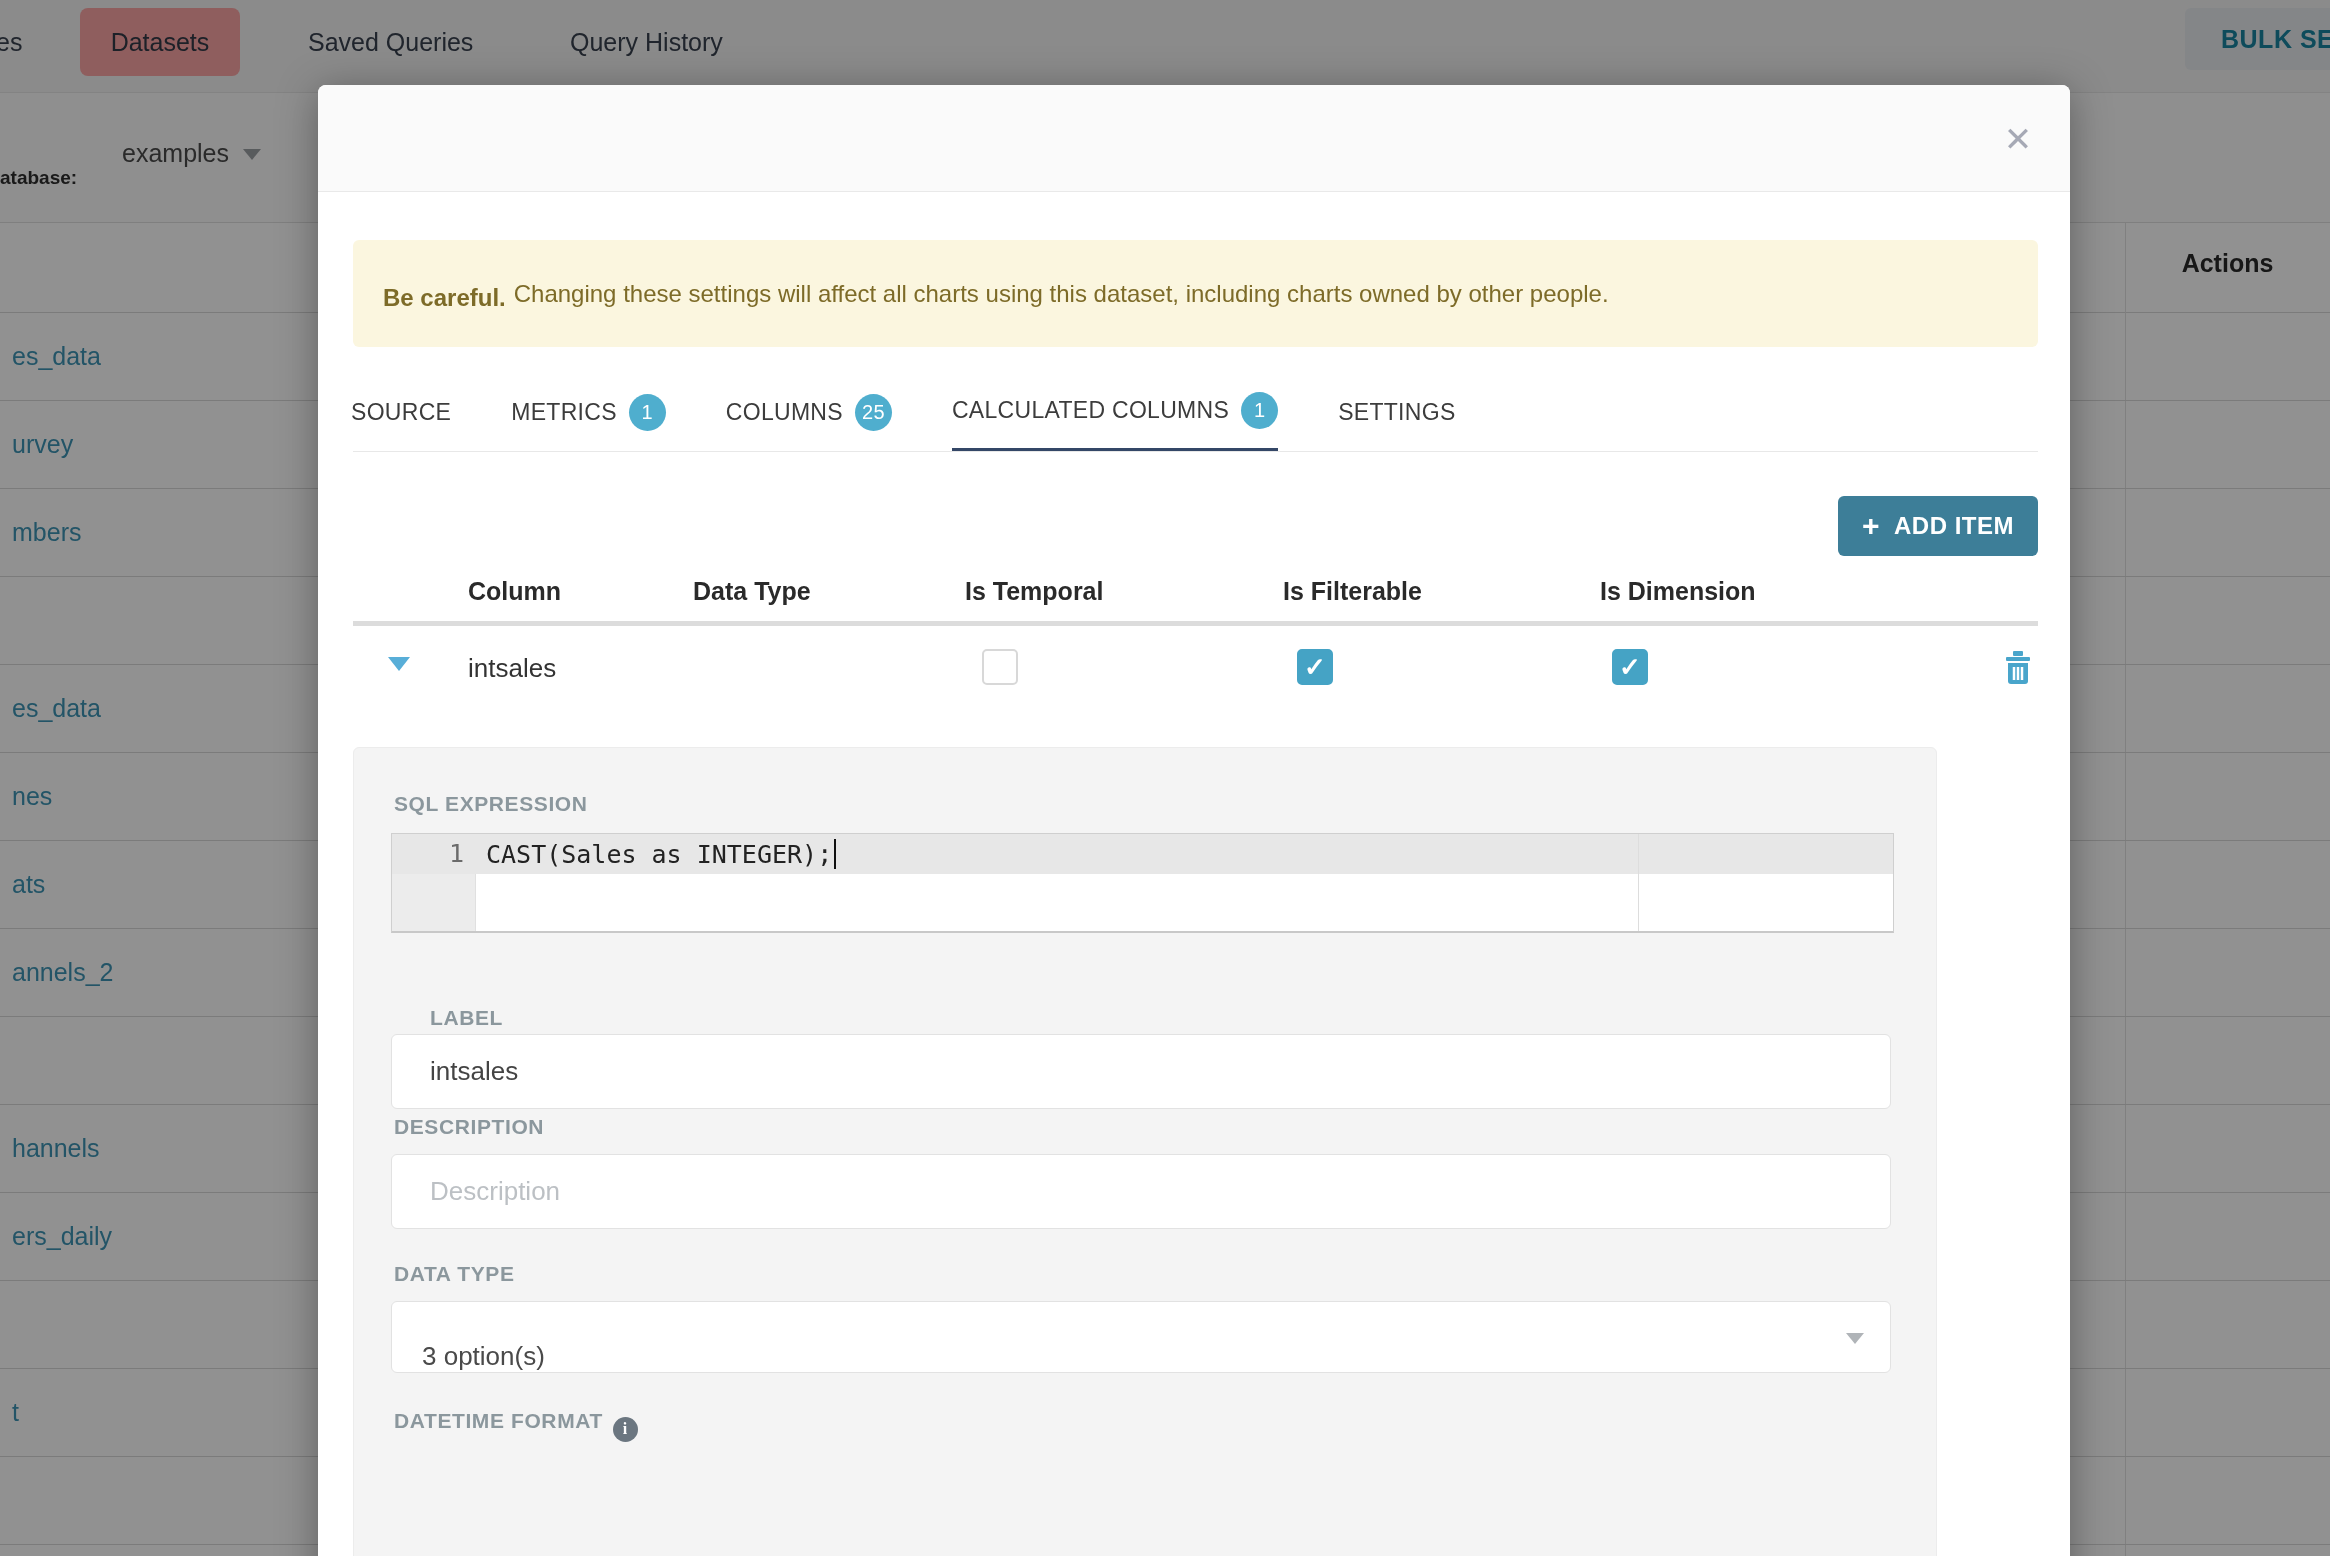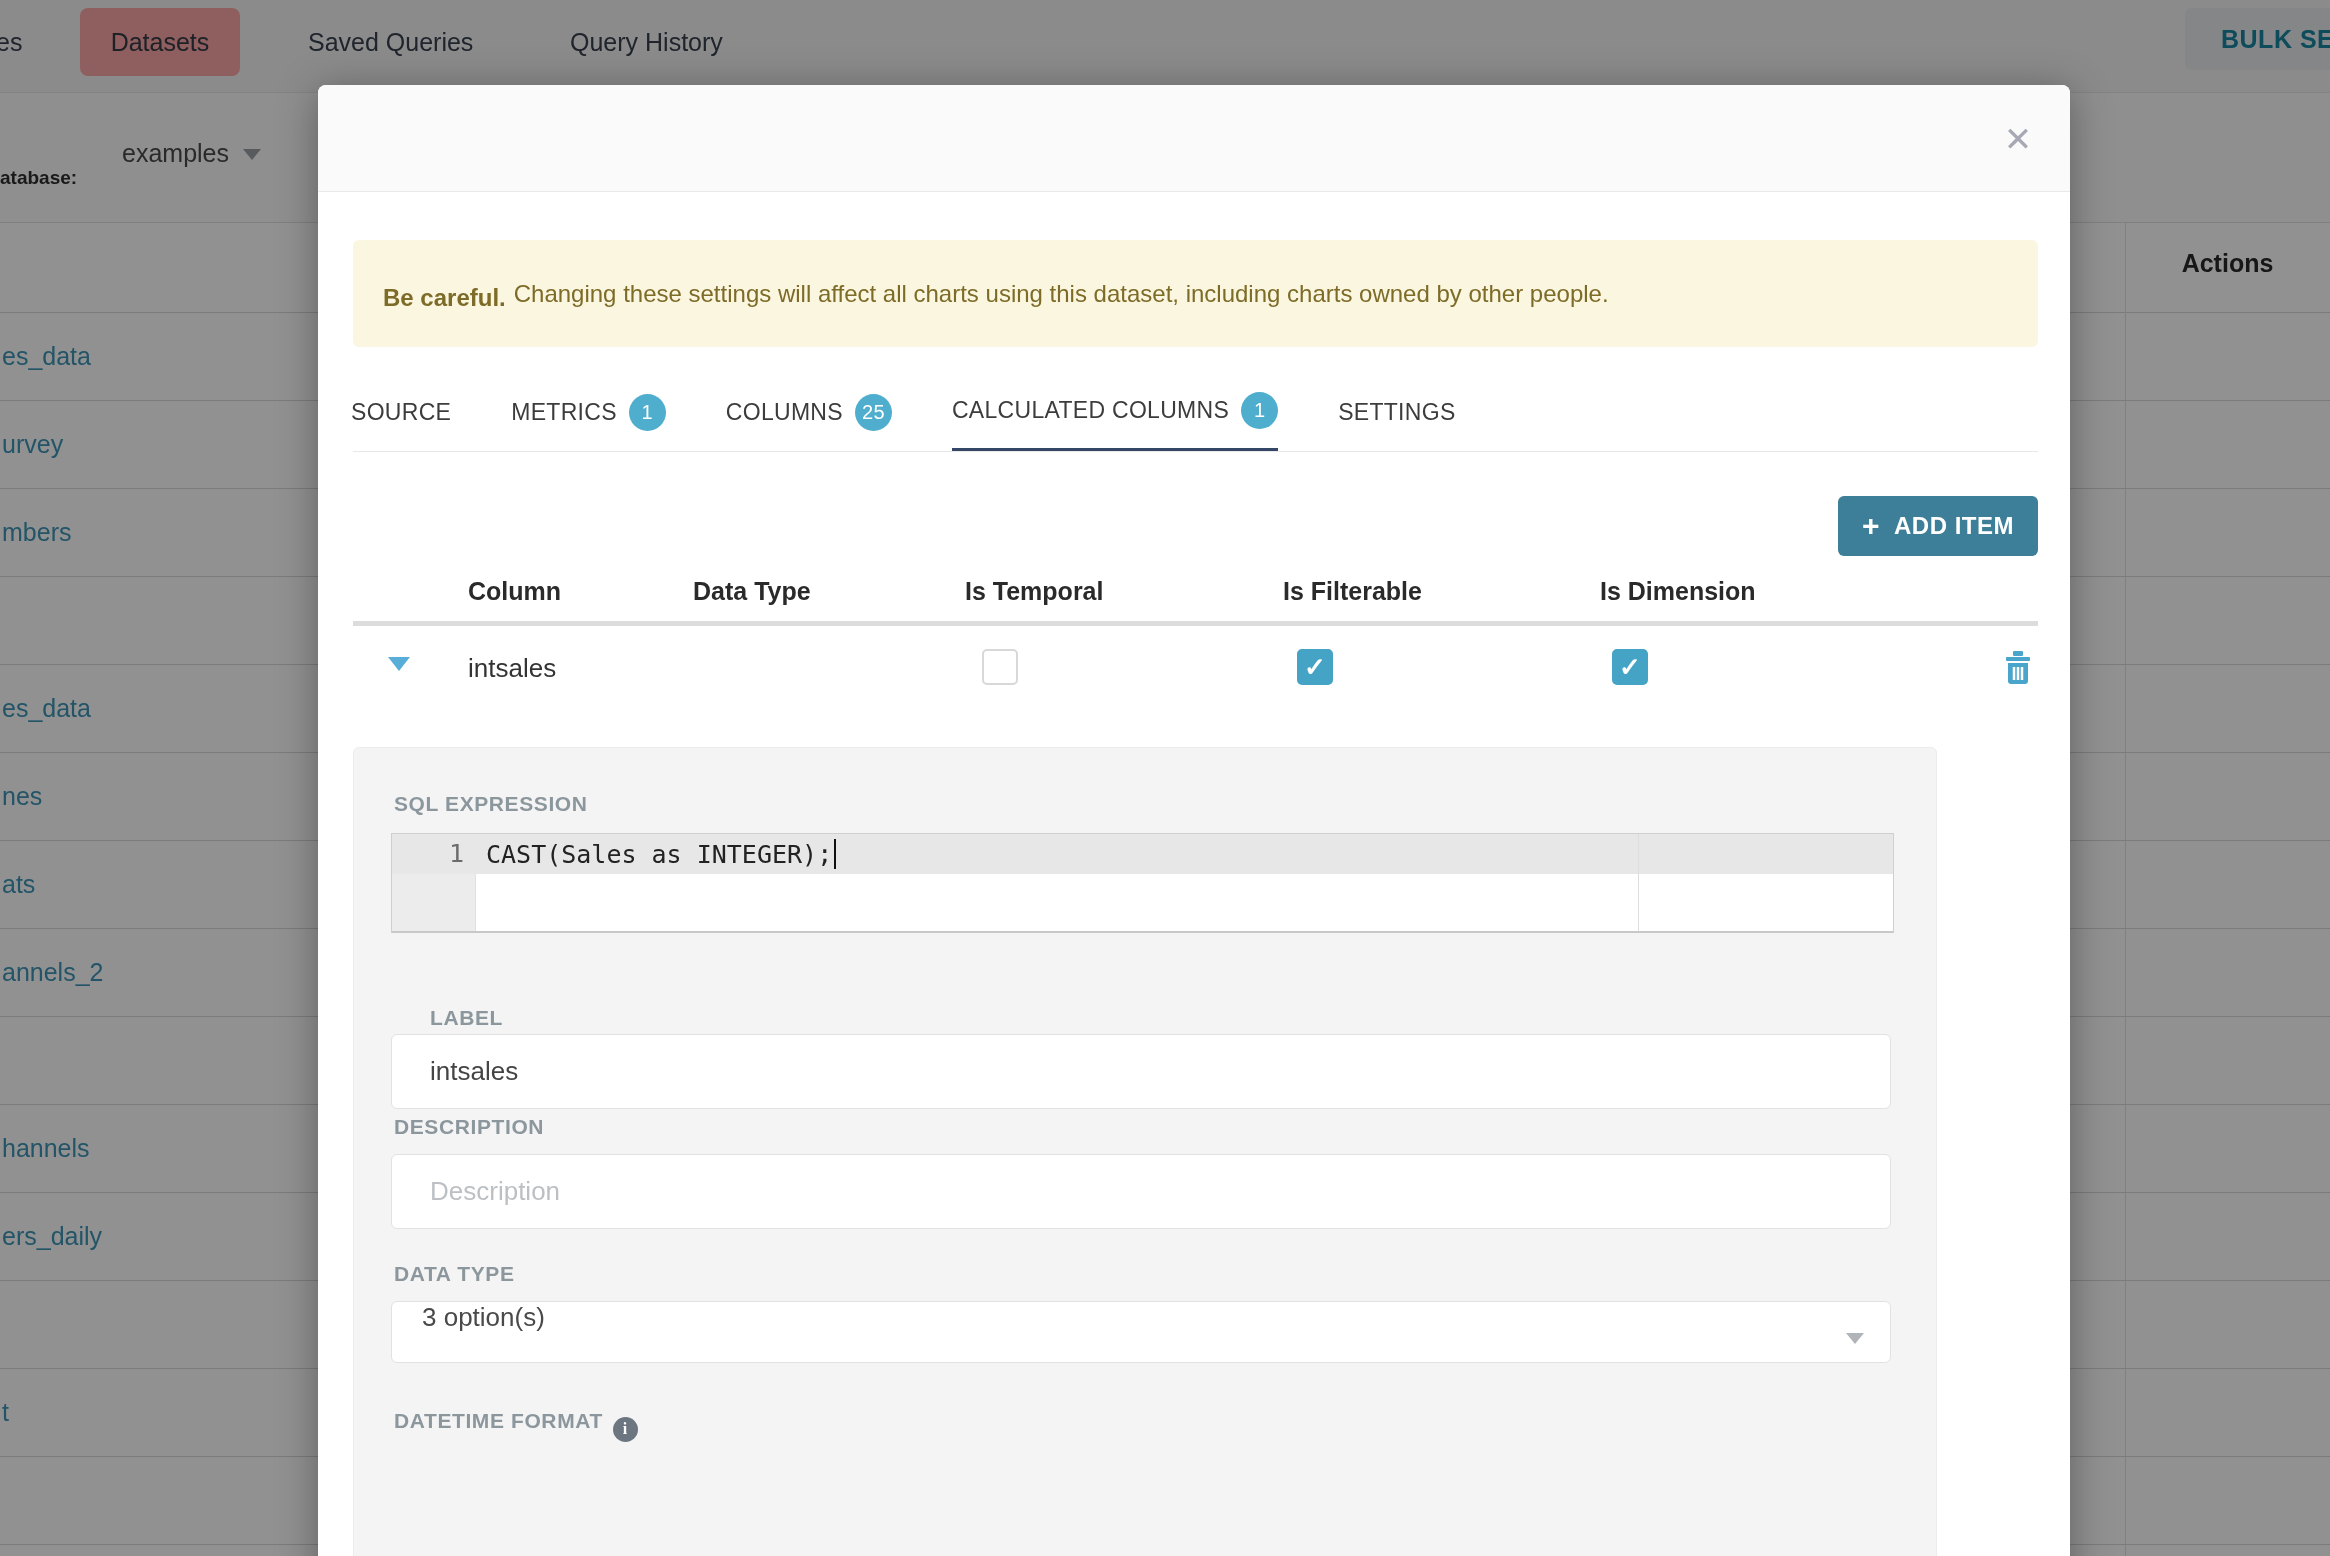--- a/index.html
+++ b/index.html
@@ -20,21 +20,21 @@
   .db-label { position:absolute; left:0; top:58px; font-size:19px; font-weight:bold; color:#2e2e2e;margin-top:16px; }
   .db-value { position:absolute; left:122px; top:46px; font-size:25px; color:#4a4a4a; }
   .db-caret { position:absolute; left:243px; top:56px; width:0; height:0; border-left:9px solid transparent; border-right:9px solid transparent; border-top:11px solid #9ca0a4; }
 
   .bg-table { position:absolute; left:0; top:223px; width:2330px; bottom:0; }
   .bg-head { position:absolute; left:0; top:0; width:2330px; height:90px; border-bottom:1px solid #d9d9d9; }
   .actions-h { position:absolute; left:2125px; top:26px; width:205px; text-align:center; font-size:25px; font-weight:bold; color:#2a2a2a; }
   .col-vline { position:absolute; left:2125px; top:0; bottom:0; width:1px; background:#e2e2e2; }
   .bg-rows { position:absolute; left:0; top:90px; width:2330px; }
   .bg-row { height:88px; border-bottom:1px solid #d9d9d9; display:flex; align-items:center; }
-  .bg-link { font-size:25px; color:#3e95b5; text-decoration:none; padding-left:2px; white-space:nowrap; }
+  .bg-link { font-size:25px; color:#3e95b5; text-decoration:none; padding-left:12px; white-space:nowrap; }
 
   
   .overlay { position:absolute; inset:0; background:rgba(0,0,0,0.43); z-index:5; }
 
   
   .modal { position:absolute; left:318px; top:85px; width:1752px; height:1560px; background:#fff; border-radius:8px 8px 0 0; box-shadow:0 6px 40px rgba(0,0,0,0.35); z-index:10; }
   .m-header { position:absolute; left:0; top:0; width:100%; height:107px; background:#fafafa; border-bottom:1px solid #e9e9e9; border-radius:8px 8px 0 0; }
   .m-title { position:absolute; left:32px; top:36px; font-size:30px; color:#2f2f2f; }
   .m-title b { font-weight:bold; }
   .m-close { position:absolute; right:28px; top:30px; width:48px; height:48px; font-size:34px; color:#a6a9b5; display:flex; align-items:center; justify-content:center; cursor:pointer; }
@@ -71,21 +71,21 @@
   .ed-active { position:absolute; left:0; top:0; width:100%; height:40px; background:#e7e7e7; }
   .ed-lineno { position:absolute; left:0; top:5px; width:72px; text-align:right; font-size:25px; color:#6b6b6b; }
   .ed-code { position:absolute; left:94px; top:5px; font-size:25px; color:#222; white-space:pre; }
   .ed-cursor { display:inline-block; width:2px; height:30px; background:#111; vertical-align:text-bottom; margin-left:2px; }
   .ed-margin { position:absolute; left:1246px; top:0; width:1px; height:100%; background:#ddd; }
 
   .f-input { position:absolute; left:37px; width:1500px; height:75px; background:#fff; border:1px solid #e2e2e2; border-radius:6px; font-size:26px; color:#444; padding-left:38px; font-family:"Liberation Sans", sans-serif; outline:none; }
   .f-input::placeholder { color:#bcc0c4; }
   .in-label { top:286px; } .in-desc { top:406px; } .in-dtf { top:703px; }
 
-  .f-select { position:absolute; left:37px; top:553px; width:1500px; height:62px; background:#fff; border:1px solid #e2e2e2; border-radius:6px; display:flex; align-items:flex-start; padding-left:30px; font-size:26px; color:#4a4a4a; cursor:pointer; }
+  .f-select { position:absolute; left:37px; top:553px; width:1500px; height:72px; background:#fff; border:1px solid #e2e2e2; border-radius:6px; display:flex; align-items:flex-end; padding-left:30px; font-size:26px; color:#4a4a4a; cursor:pointer; }
   .sel-caret { position:absolute; right:26px; top:31px; width:0; height:0; border-left:9px solid transparent; border-right:9px solid transparent; border-top:11px solid #b0b4b8; }
 
   .info-dot { display:inline-flex; width:25px; height:25px; border-radius:50%; background:#6b7680; color:#fff; font-size:16px; font-weight:bold; align-items:center; justify-content:center; margin-left:10px; vertical-align:-6px; font-family:"Liberation Serif", serif; }
 </style>
 </head>
 <body>
 
 <div class="page">
 
   <div class="topnav">

